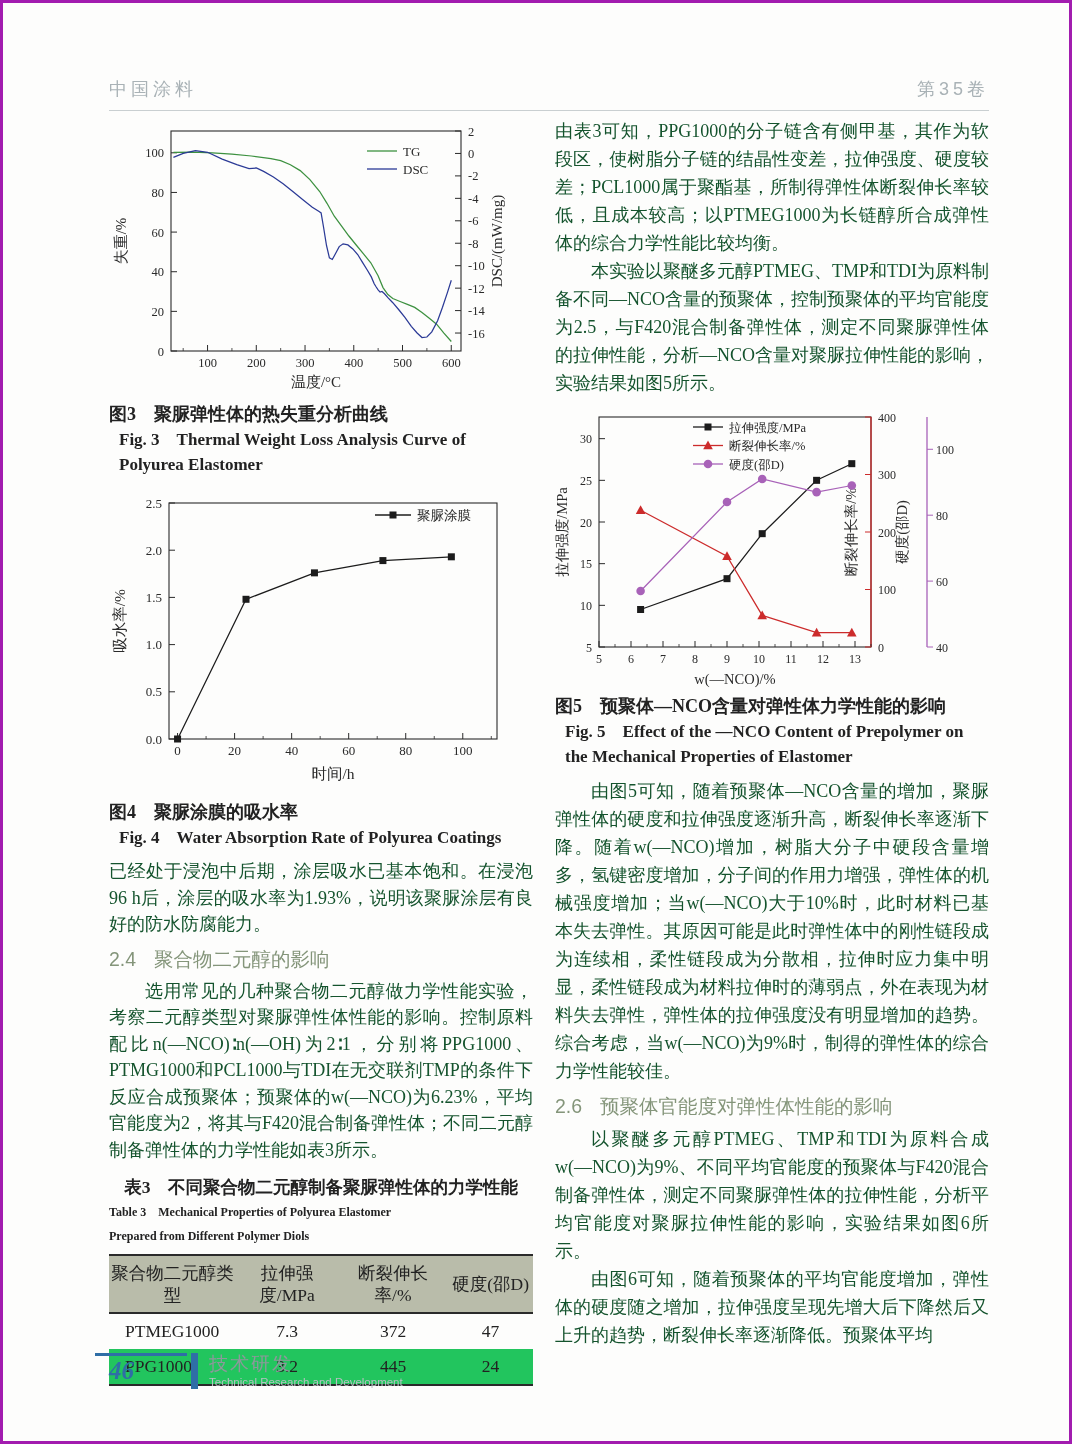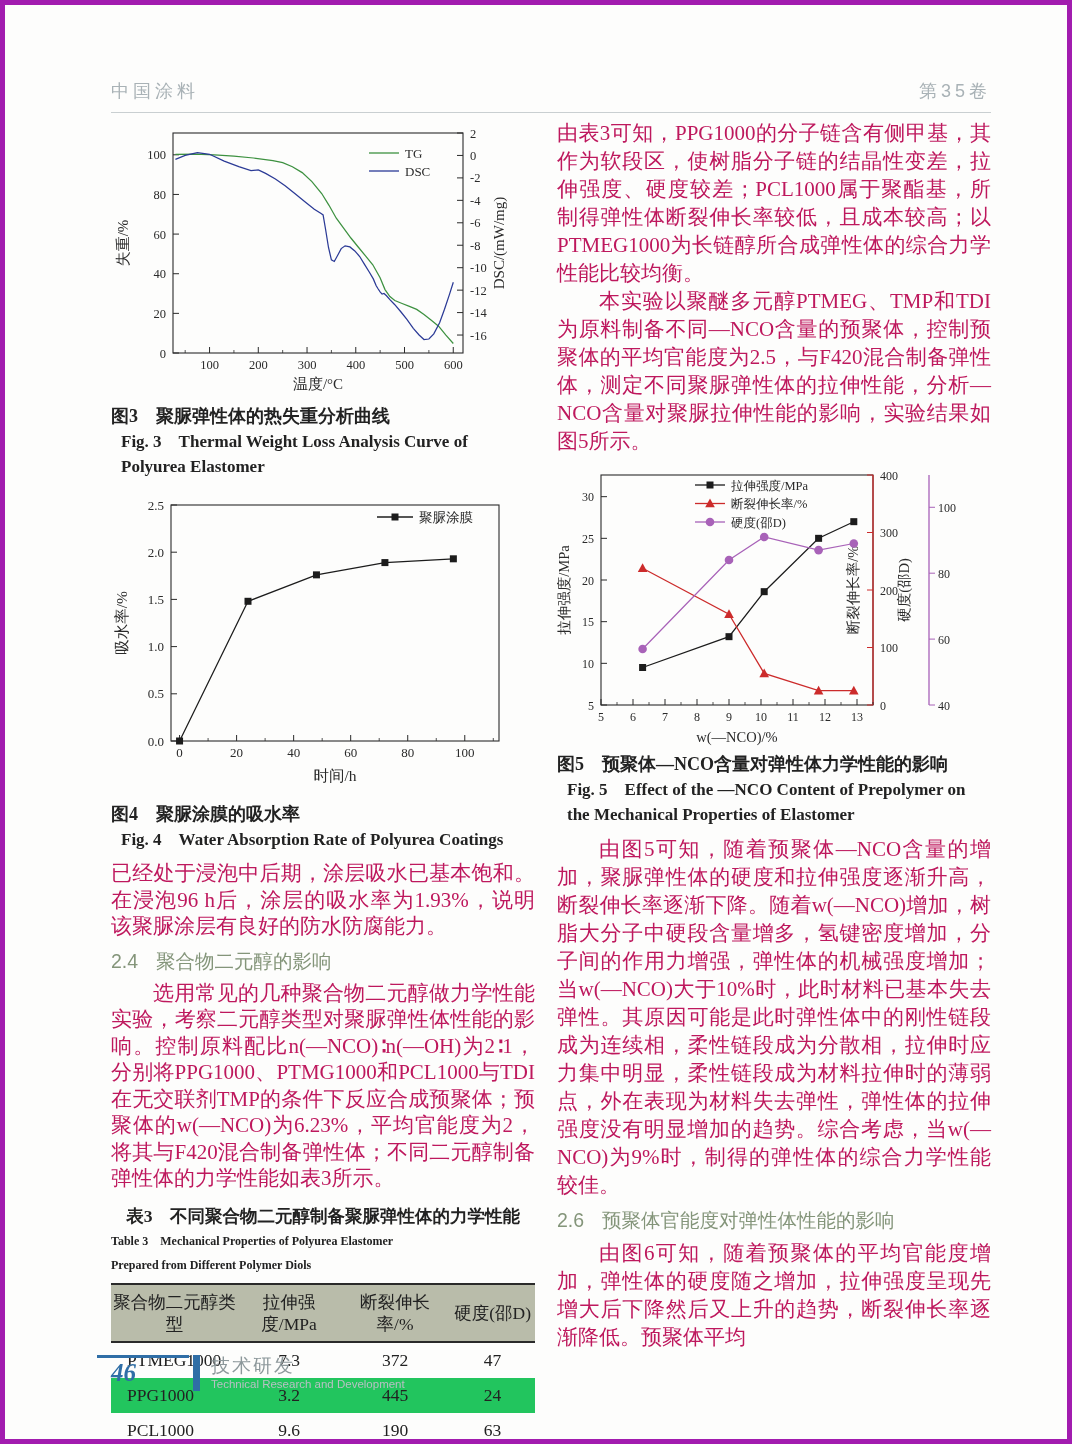--- a/index.html
+++ b/index.html
@@ -1,34 +1,34 @@
 <!DOCTYPE html>
 <html lang="zh"><head>
 <meta charset="utf-8">
 <style>
   *{margin:0;padding:0;box-sizing:border-box}
   html,body{background:#ffffff}
   body{width:1072px;height:1444px;font-family:"Liberation Serif","DejaVu Serif",serif;color:#222}
-  .page{position:relative;width:1072px;height:1444px;background:#fdfdfc;border:5px solid #a21caf;overflow:hidden}
+  .page{position:relative;width:1072px;height:1444px;background:#fdfdfc;border:3px solid #a21caf;overflow:hidden}
 
   .header{position:absolute;top:74px;left:106px;width:880px;display:flex;justify-content:space-between;
     font-family:"Liberation Sans","DejaVu Sans",sans-serif;font-size:18px;color:#a9b2b6;letter-spacing:4px;
     padding-bottom:9px;border-bottom:1px solid #c9cfd1}
 
   .columns{position:absolute;top:114px;left:106px;width:880px;display:flex;gap:22px}
   .col-left{width:424px}
   .col-right{width:434px}
 
   svg.chart{display:block}
   svg text{font-family:"Liberation Serif","DejaVu Serif",serif;fill:#2a2a2a}
 
   .cap-cn{font-size:18px;font-weight:bold;text-align:left;margin-top:4px;line-height:26px}
   .cap-en{font-size:17px;font-weight:bold;text-align:left;line-height:25px;margin:0 10px}
 
-  p.body{font-size:21px;line-height:26.5px;text-align:justify;color:#be185d}
+  p.body{font-size:18px;line-height:26.5px;text-align:justify;color:#14532d}
   .col-right p.body{line-height:28px}
   p.ind{text-indent:2em}
   .sect{font-family:"Liberation Sans","DejaVu Sans",sans-serif;font-size:19.5px;color:#84957a;
     margin:7px 0 5px 0;line-height:28px}
   .sect .num{margin-right:18px}
 
   .tbl-cap-cn{font-size:17.5px;font-weight:bold;text-align:center;margin-top:12px;line-height:25px}
   .tbl-cap-en{font-size:12px;font-weight:bold;text-align:left;line-height:24px}
 
   table.t3{width:424px;border-collapse:collapse;margin-top:6px;border-top:2.5px solid #2a2a2a;border-bottom:2.5px solid #2a2a2a}
@@ -201,26 +201,20 @@
               <td>PTMEG1000</td>
               <td>7.3</td>
               <td>372</td>
               <td>47</td>
             </tr>
             <tr class="shade">
               <td>PPG1000</td>
               <td>3.2</td>
               <td>445</td>
               <td>24</td>
-            </tr>
-            <tr>
-              <td>PCL1000</td>
-              <td>9.6</td>
-              <td>190</td>
-              <td>63</td>
             </tr>
           </tbody>
       </table>
     </div>
 
     <div class="col-right">
       <p class="body">由表3可知，PPG1000的分子链含有侧甲基，其作为软段区，使树脂分子链的结晶性变差，拉伸强度、硬度较差；PCL1000属于聚酯基，所制得弹性体断裂伸长率较低，且成本较高；以PTMEG1000为长链醇所合成弹性体的综合力学性能比较均衡。</p>
 
 
       <p class="body ind">本实验以聚醚多元醇PTMEG、TMP和TDI为原料制备不同—NCO含量的预聚体，控制预聚体的平均官能度为2.5，与F420混合制备弹性体，测定不同聚脲弹性体的拉伸性能，分析—NCO含量对聚脲拉伸性能的影响，实验结果如图5所示。</p>
@@ -320,20 +314,21 @@
         </svg>
       <div class="cap-cn">图5　预聚体—NCO含量对弹性体力学性能的影响</div>
       <div class="cap-en">Fig. 5　Effect of the —NCO Content of Prepolymer on the Mechanical Properties of Elastomer</div>
 
       <p class="body ind" style="margin-top:8px">由图5可知，随着预聚体—NCO含量的增加，聚脲弹性体的硬度和拉伸强度逐渐升高，断裂伸长率逐渐下降。随着w(—NCO)增加，树脂大分子中硬段含量增多，氢键密度增加，分子间的作用力增强，弹性体的机械强度增加；当w(—NCO)大于10%时，此时材料已基本失去弹性。其原因可能是此时弹性体中的刚性链段成为连续相，柔性链段成为分散相，拉伸时应力集中明显，柔性链段成为材料拉伸时的薄弱点，外在表现为材料失去弹性，弹性体的拉伸强度没有明显增加的趋势。综合考虑，当w(—NCO)为9%时，制得的弹性体的综合力学性能较佳。</p>
 
       <div class="sect">
         <span class="num">2.6</span><span>预聚体官能度对弹性体性能的影响</span>
       </div>
 
+      <p class="body ind">以聚醚多元醇PTMEG、TMP和TDI为原料合成w(—NCO)为9%、不同平均官能度的预聚体与F420混合制备弹性体，测定不同聚脲弹性体的拉伸性能，分析平均官能度对聚脲拉伸性能的影响，实验结果如图6所示。</p>
       <p class="body ind">由图6可知，随着预聚体的平均官能度增加，弹性体的硬度随之增加，拉伸强度呈现先增大后下降然后又上升的趋势，断裂伸长率逐渐降低。预聚体平均</p>
     </div>
   </div>
 
   <div class="footer">
     <div class="pf-num-wrap">
       <div class="pf-line"></div>
       <div class="pf-num">46</div>
     </div>
     <div class="pf-bar"></div>

